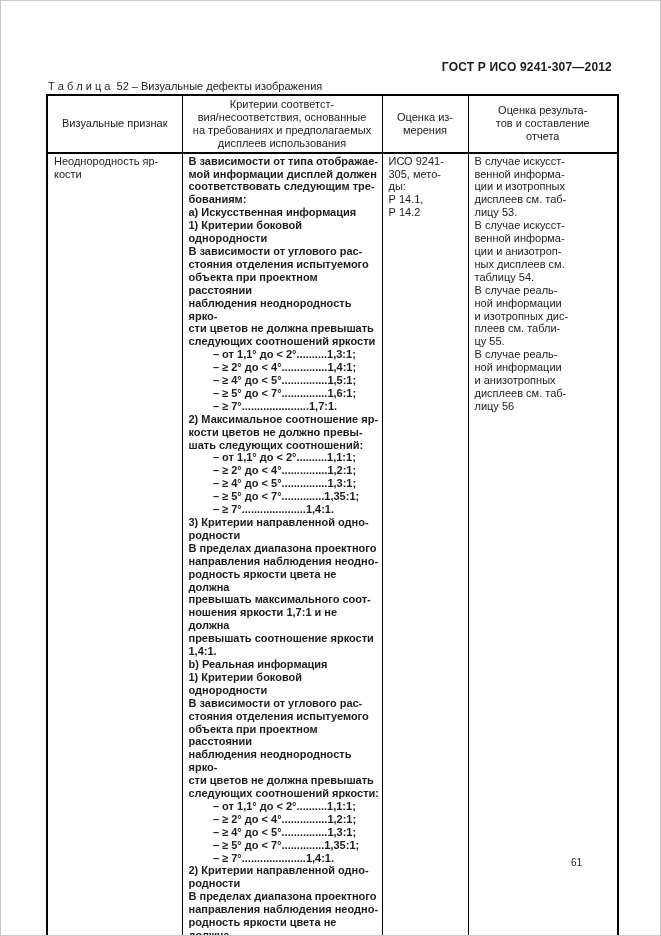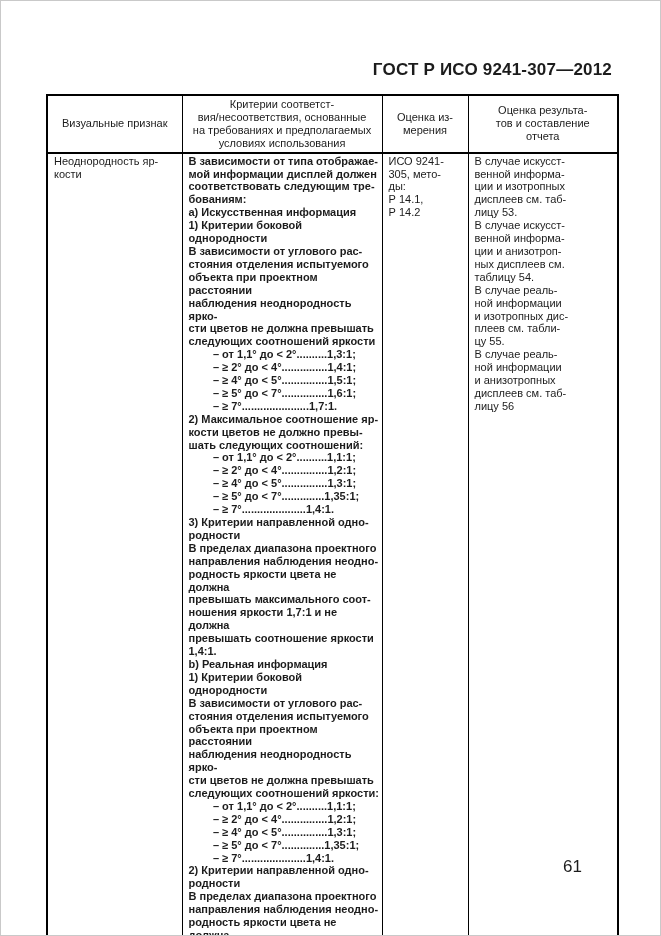--- a/index.html
+++ b/index.html
@@ -13,21 +13,21 @@
     position: relative;
     width: 661px; height: 936px;
     box-sizing: border-box;
     border: 1px solid #c9c9c9;
     background: #ffffff;
     overflow: hidden;
   }
   .std-ref {
     position: absolute;
     top: 59px; right: 48px;
-    font-size: 17px;
+    font-size: 12px;
     font-weight: 700;
     letter-spacing: 0.2px;
     white-space: nowrap;
   }
   .table-caption {
     position: absolute;
     top: 79px; left: 47px;
     font-size: 11px;
     white-space: nowrap;
   }
@@ -62,45 +62,46 @@
     text-align: left;
     padding: 1px 3px 4px 6px;
     margin-top: 36px;
   }
   td.cell-criteria { padding-left: 6px; padding-right: 2px; font-weight: bold; }
   td.cell-method   { padding-left: 6px; }
   td.cell-eval     { padding-left: 6px; padding-right: 3px; }
   .page-number {
     position: absolute;
     top: 856px; right: 78px;
-    font-size: 17px;
+    font-size: 10px;
   }
 </style>
 </head>
 <body>
 
 <div class="page">
 
   <div class="std-ref">ГОСТ Р ИСО 9241-307—2012</div>
 
+  <div class="table-caption">Т а б л и ц а&nbsp; 52 – Визуальные дефекты изображения</div>
 
   <table class="gost-table">
     <colgroup>
       <col class="c1">
         <col class="c2">
         <col class="c3">
         <col class="c4">
     </colgroup>
     <thead>
       <tr>
         <th>Визуальные признак</th>
         <th>Критерии соответст-
 вия/несоответствия, основанные
 на требованиях и предполагаемых
-условиях использования</th>
+дисплеев использования</th>
         <th>Оценка из-
 мерения</th>
         <th>Оценка результа-
 тов и составление
 отчета</th>
       </tr>
     </thead>
     <tbody>
       <tr>
         <td class="cell-feature">Неоднородность яр-

